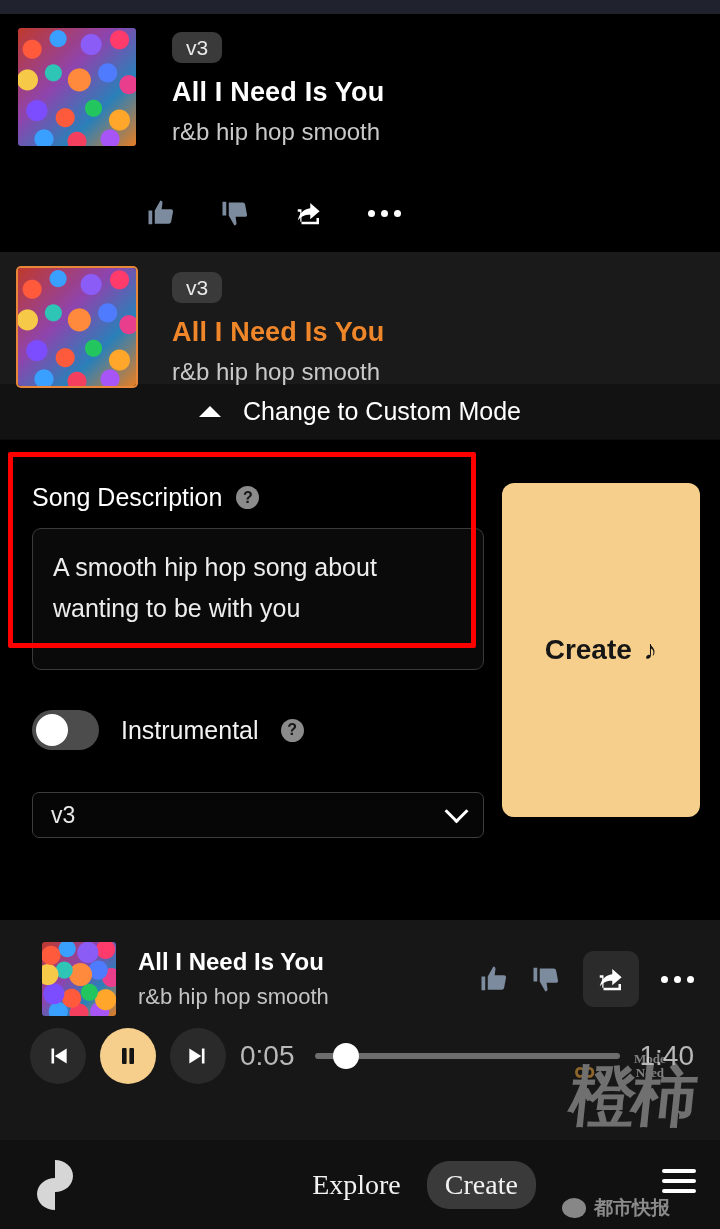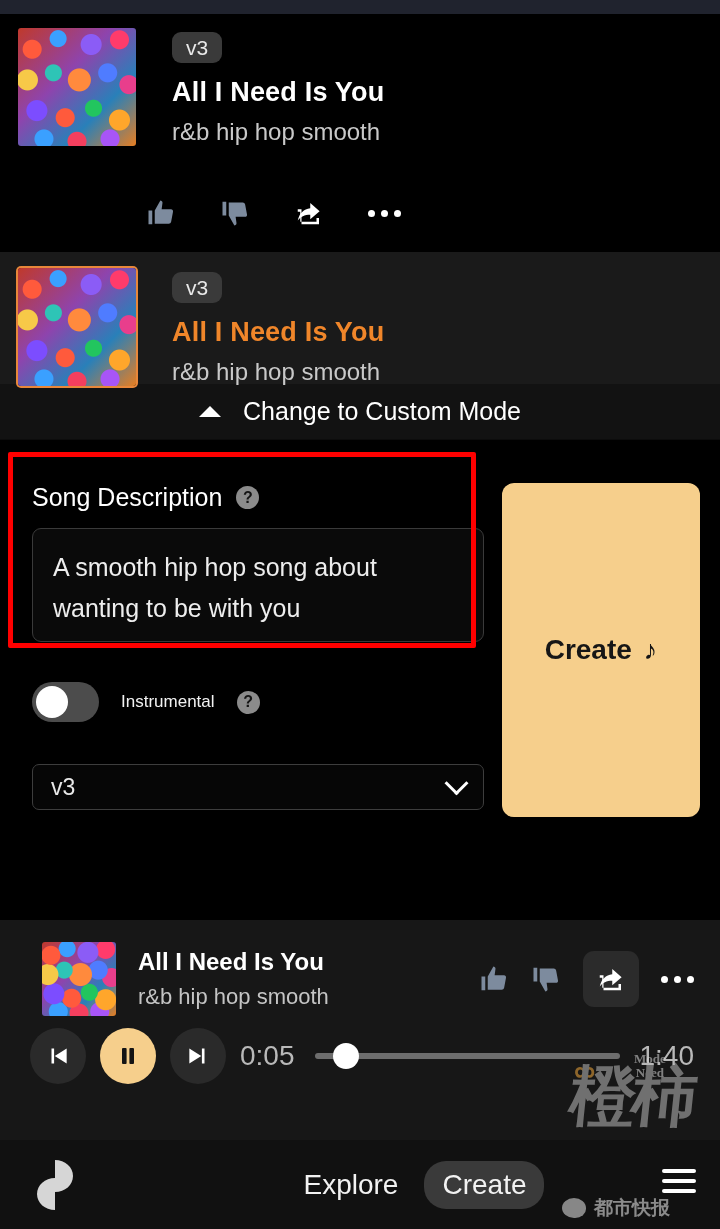--- a/index.html
+++ b/index.html
@@ -82,39 +82,39 @@
   .desc-block { position: relative; padding: 20px 0 0 4px; }
   .desc-head { display: flex; align-items: center; gap: 14px; margin-bottom: 16px; }
   .desc-label { font-size: 25px; color: #fff; }
   .help {
     width: 23px; height: 23px; border-radius: 50%; background: #8b8b8b;
     color: #141414; font-size: 16px; font-weight: bold; display: flex;
     align-items: center; justify-content: center; line-height: 1;
   }
   .desc-box {
     border: 1px solid #3a3a3a; border-radius: 9px; background: #0a0a0a;
-    height: 114px; padding: 18px 20px;
+    height: 142px; padding: 18px 20px;
   }
   .desc-text { font-size: 25px; color: #ededed; line-height: 1.62; }
 
   .red-outline {
     position: absolute; left: 8px; top: 452px; width: 468px; height: 196px;
     border: 5px solid #ff0000; border-radius: 2px; pointer-events: none; z-index: 30;
   }
 
   .toggle-row { display: flex; align-items: center; gap: 22px; margin-top: 40px; padding-left: 4px; }
   .switch {
     width: 67px; height: 40px; border-radius: 20px; background: #4c4c4c;
     position: relative; flex: 0 0 67px;
   }
   .switch .knob {
     position: absolute; left: 4px; top: 4px; width: 32px; height: 32px;
     border-radius: 50%; background: #fff;
   }
-  .toggle-label { font-size: 17px; color: #f2f2f2; }
+  .toggle-label { font-size: 25px; color: #f2f2f2; }
 
   .select {
     margin-top: 42px; margin-left: 4px; height: 46px; width: 452px;
     border: 1px solid #3d3d3d; border-radius: 7px; background: #060606;
     display: flex; align-items: center; justify-content: space-between;
     padding: 0 18px;
   }
   .select .val { font-size: 23px; color: #e8e8e8; }
   .chev {
     width: 17px; height: 17px; border-right: 3.5px solid #fff;
@@ -182,21 +182,21 @@
     display: block;
   }
   .wm-label { font-family: "DejaVu Sans", sans-serif; font-size: 19px; color: #efefef; font-weight: bold; }
 
   
   .bottom-nav {
     position: absolute; left: 0; right: 0; bottom: 0; height: 89px; background: #111111;
     display: flex; align-items: center;
   }
   .logo-wrap { width: 110px; display: flex; justify-content: center; }
-  .nav-items { flex: 1 1 auto; display: flex; align-items: flex-end; justify-content: center; gap: 8px; }
+  .nav-items { flex: 1 1 auto; display: flex; align-items: flex-end; justify-content: center; gap: 8px; font-family: Liberation Serif, serif; }
   .nav-item { font-size: 28px; color: #f2f2f2; padding: 8px 18px; border-radius: 22px; }
   .nav-item.active { background: #3a3a3a; }
   .hamburger { position: absolute; right: 24px; bottom: 30px; width: 34px; }
   .hamburger i { display: block; height: 4px; background: #ffffff; margin-bottom: 6px; border-radius: 2px; }
 </style>
 </head>
 <body>
 
 <div class="screen">
 

